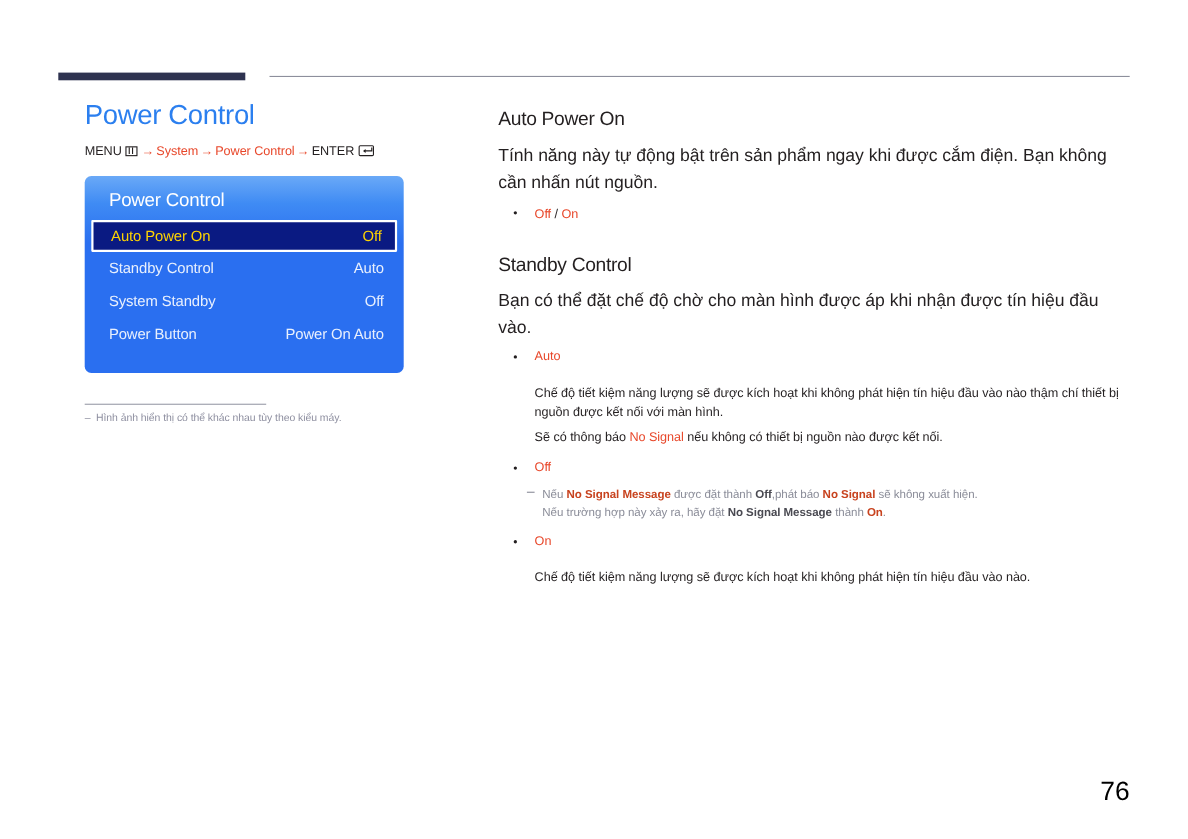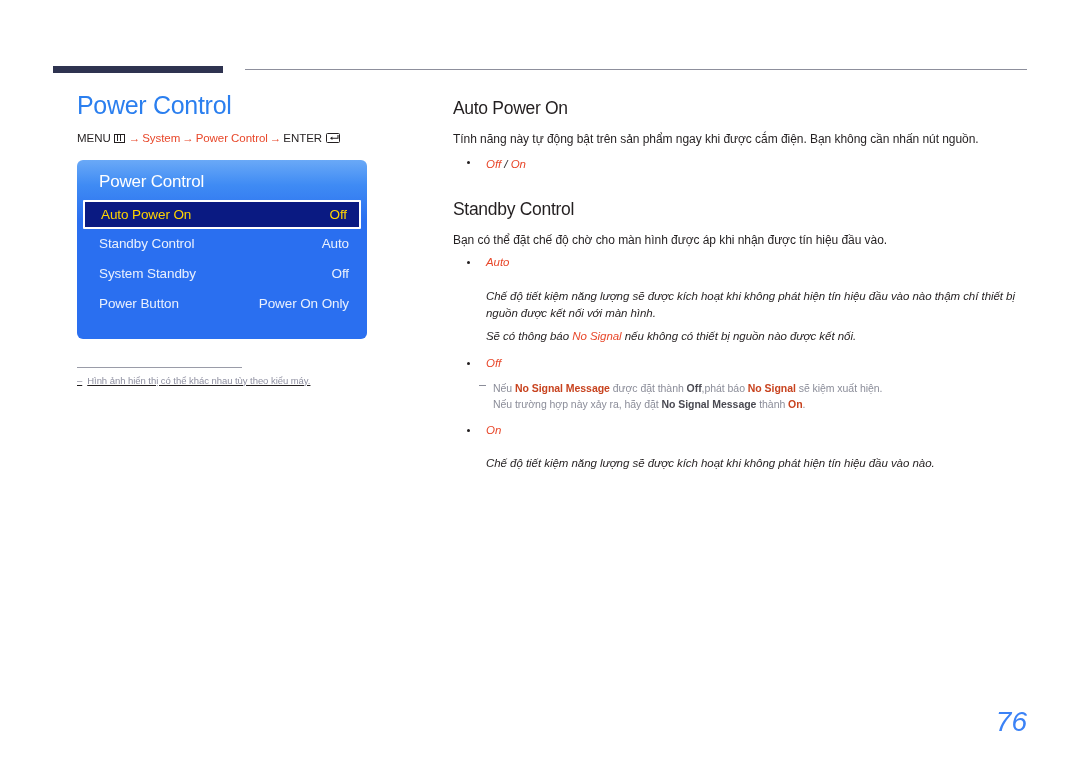--- a/index.html
+++ b/index.html
@@ -130,21 +130,20 @@
     padding: 0 12px 0 16px;
     height: 29px;
     border-radius: 1px;
   }
   .osd-row .osd-value { text-align: right; }
 
   
   #left-footnote-wrap {
     margin-top: 28px;
     width: 250px;
-    text-decoration: underline;
   }
   #left-footnote-rule {
     width: 165px;
     height: 1px;
     background: #9a9ca8;
     margin-bottom: 7px;
   }
   #left-footnote {
     font-size: 9.5px;
     color: #8e8fa0;
@@ -163,32 +162,31 @@
   .sec-heading {
     font-size: 17.5px;
     color: #231f20;
     letter-spacing: -0.3px;
     margin: 0 0 11px 0;
     font-weight: normal;
   }
   .sec-heading.second { margin-top: 26px; }
 
   .intro-line {
-    font-size: 12px;
+    font-size: 16px;
     color: #231f20;
     letter-spacing: -0.05px;
     line-height: 1.55;
     margin-bottom: 5px;
   }
 
   .bullet-item {
     position: relative;
     padding-left: 33px;
     margin-top: 4px;
-    font-style: italic;
   }
   .bullet-item::before {
     content: "";
     position: absolute;
     left: 14px;
     top: 7px;
     width: 3px;
     height: 3px;
     border-radius: 50%;
     background: #231f20;
@@ -229,24 +227,23 @@
   .note-item .nb { color: #c8431f; font-weight: bold; }
   .note-item .nbk { color: #4a4a52; font-weight: bold; }
 
   .hl { color: #e8472a; }
 
   
   #page-number {
     position: absolute;
     right: 53px;
     top: 706px;
-    font-size: 28px;
-    color: #3b82f6;
+    font-size: 24px;
+    color: #000000;
     letter-spacing: 0px;
-    font-style: italic;
   }
 </style>
 </head>
 <body>
 
 <div id="header-rule-thick"></div>
 <div id="header-rule-thin"></div>
 
 <div id="left-col">
 
@@ -272,21 +269,21 @@
       <span class="osd-value">Auto</span>
     </div>
 
     <div class="osd-row">
       <span>System Standby</span>
       <span class="osd-value">Off</span>
     </div>
 
     <div class="osd-row">
       <span>Power Button</span>
-      <span class="osd-value">Power On Only</span>
+      <span class="osd-value">Power On Auto</span>
     </div>
   </div>
 
   <div id="left-footnote-wrap">
     <div id="left-footnote-rule"></div>
     <div id="left-footnote"><span class="dash">–</span><span>Hình ảnh hiển thị có thể khác nhau tùy theo kiểu máy.</span></div>
   </div>
 
 </div>
 
@@ -307,21 +304,21 @@
     <div class="bullet-body">Chế độ tiết kiệm năng lượng sẽ được kích hoạt khi không phát hiện tín hiệu đầu vào nào thậm chí thiết bị nguồn được kết nối với màn hình.</div>
     <div class="bullet-body spaced"><span>Sẽ có thông báo </span><span class="hl">No Signal</span><span> nếu không có thiết bị nguồn nào được kết nối.</span></div>
   </div>
 
   <div class="bullet-item" style="margin-top:10px">
     <div class="bullet-label">Off</div>
   </div>
 
 
   <div class="note-item">
-    <div><span>Nếu </span><span class="nb">No Signal Message</span><span> được đặt thành </span><span class="nbk">Off</span><span>,phát báo </span><span class="nb">No Signal</span><span> sẽ kiệm xuất hiện.</span></div>
+    <div><span>Nếu </span><span class="nb">No Signal Message</span><span> được đặt thành </span><span class="nbk">Off</span><span>,phát báo </span><span class="nb">No Signal</span><span> sẽ không xuất hiện.</span></div>
     <div><span>Nếu trường hợp này xảy ra, hãy đặt </span><span class="nbk">No Signal Message</span><span> thành </span><span class="nb">On</span><span>.</span></div>
   </div>
 
   <div class="bullet-item" style="margin-top:10px">
     <div class="bullet-label">On</div>
     <div class="bullet-body">Chế độ tiết kiệm năng lượng sẽ được kích hoạt khi không phát hiện tín hiệu đầu vào nào.</div>
   </div>
 
 </div>
 

